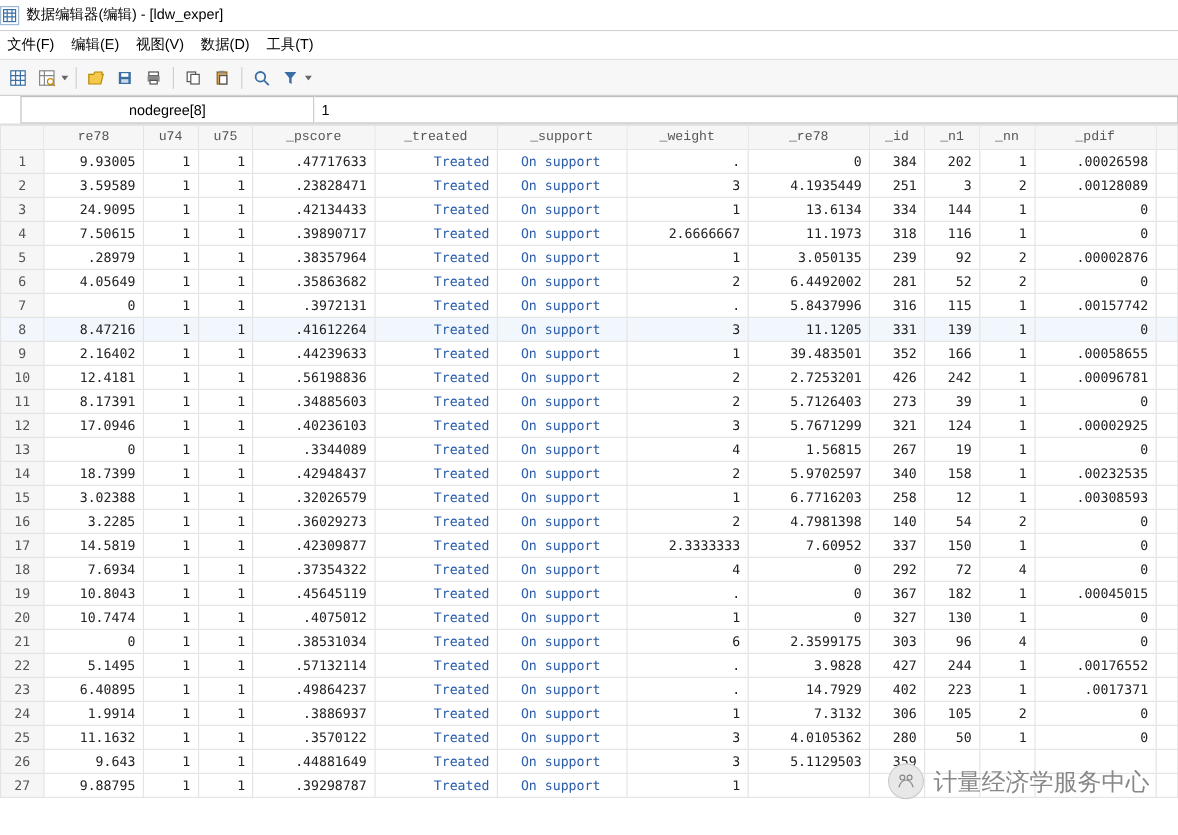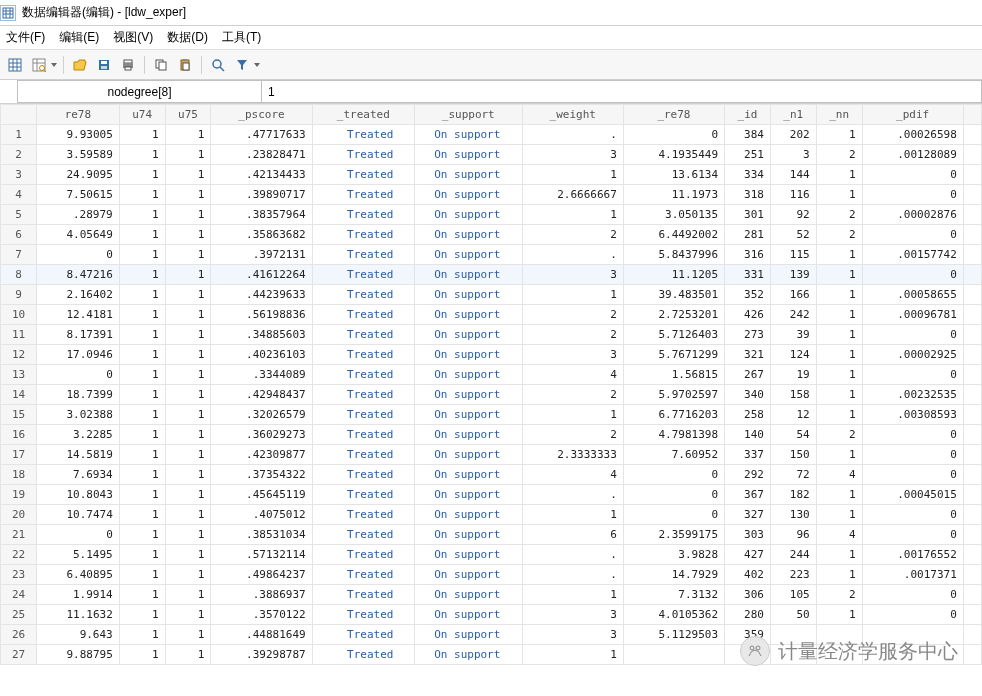--- a/index.html
+++ b/index.html
@@ -101,33 +101,33 @@
   border: 1px solid #e4e4e4;
   height: 20px;
   padding: 0 6px;
   white-space: nowrap;
 }
 table.grid th {
   background: #f6f6f6;
   font-weight: normal;
   color: #555;
   text-align: center;
-  position: sticky; top: 0;
+  position: sticky; top: 0; font-family: Liberation Mono, monospace;
 }
 table.grid td.rownum {
   background: #f6f6f6;
   text-align: center;
   color: #555;
   width: 36px;
 }
 table.grid td {
   text-align: right;
   color: #222;
 }
-table.grid td.treated { color: #2a5caa; text-align: center; padding-left:20px;}
+table.grid td.treated { color: #2a5caa; text-align: right; padding-left:20px;}
 table.grid td.support { color: #2a5caa; text-align: center; padding-left:4px;}
 table.grid tr.hover-row td { background: #f2f7fd; }
 .corner-th { width:36px; }
 .ghost-col { background:#fff; }
 .watermark {
   position:absolute;
   right: 24px;
   bottom: 30px;
   font-size: 20px;
   color: #888;
@@ -337,21 +337,21 @@
         <tr>
           <td class="rownum">5</td>
           <td>.28979</td>
           <td>1</td>
           <td>1</td>
           <td>.38357964</td>
           <td class="treated">Treated</td>
           <td class="support">On support</td>
           <td>1</td>
           <td>3.050135</td>
-          <td>301</td>
+          <td>239</td>
           <td>92</td>
           <td>2</td>
           <td>.00002876</td>
           <td class="ghost-col"></td>
         </tr>
         <tr>
           <td class="rownum">6</td>
           <td>4.05649</td>
           <td>1</td>
           <td>1</td>

